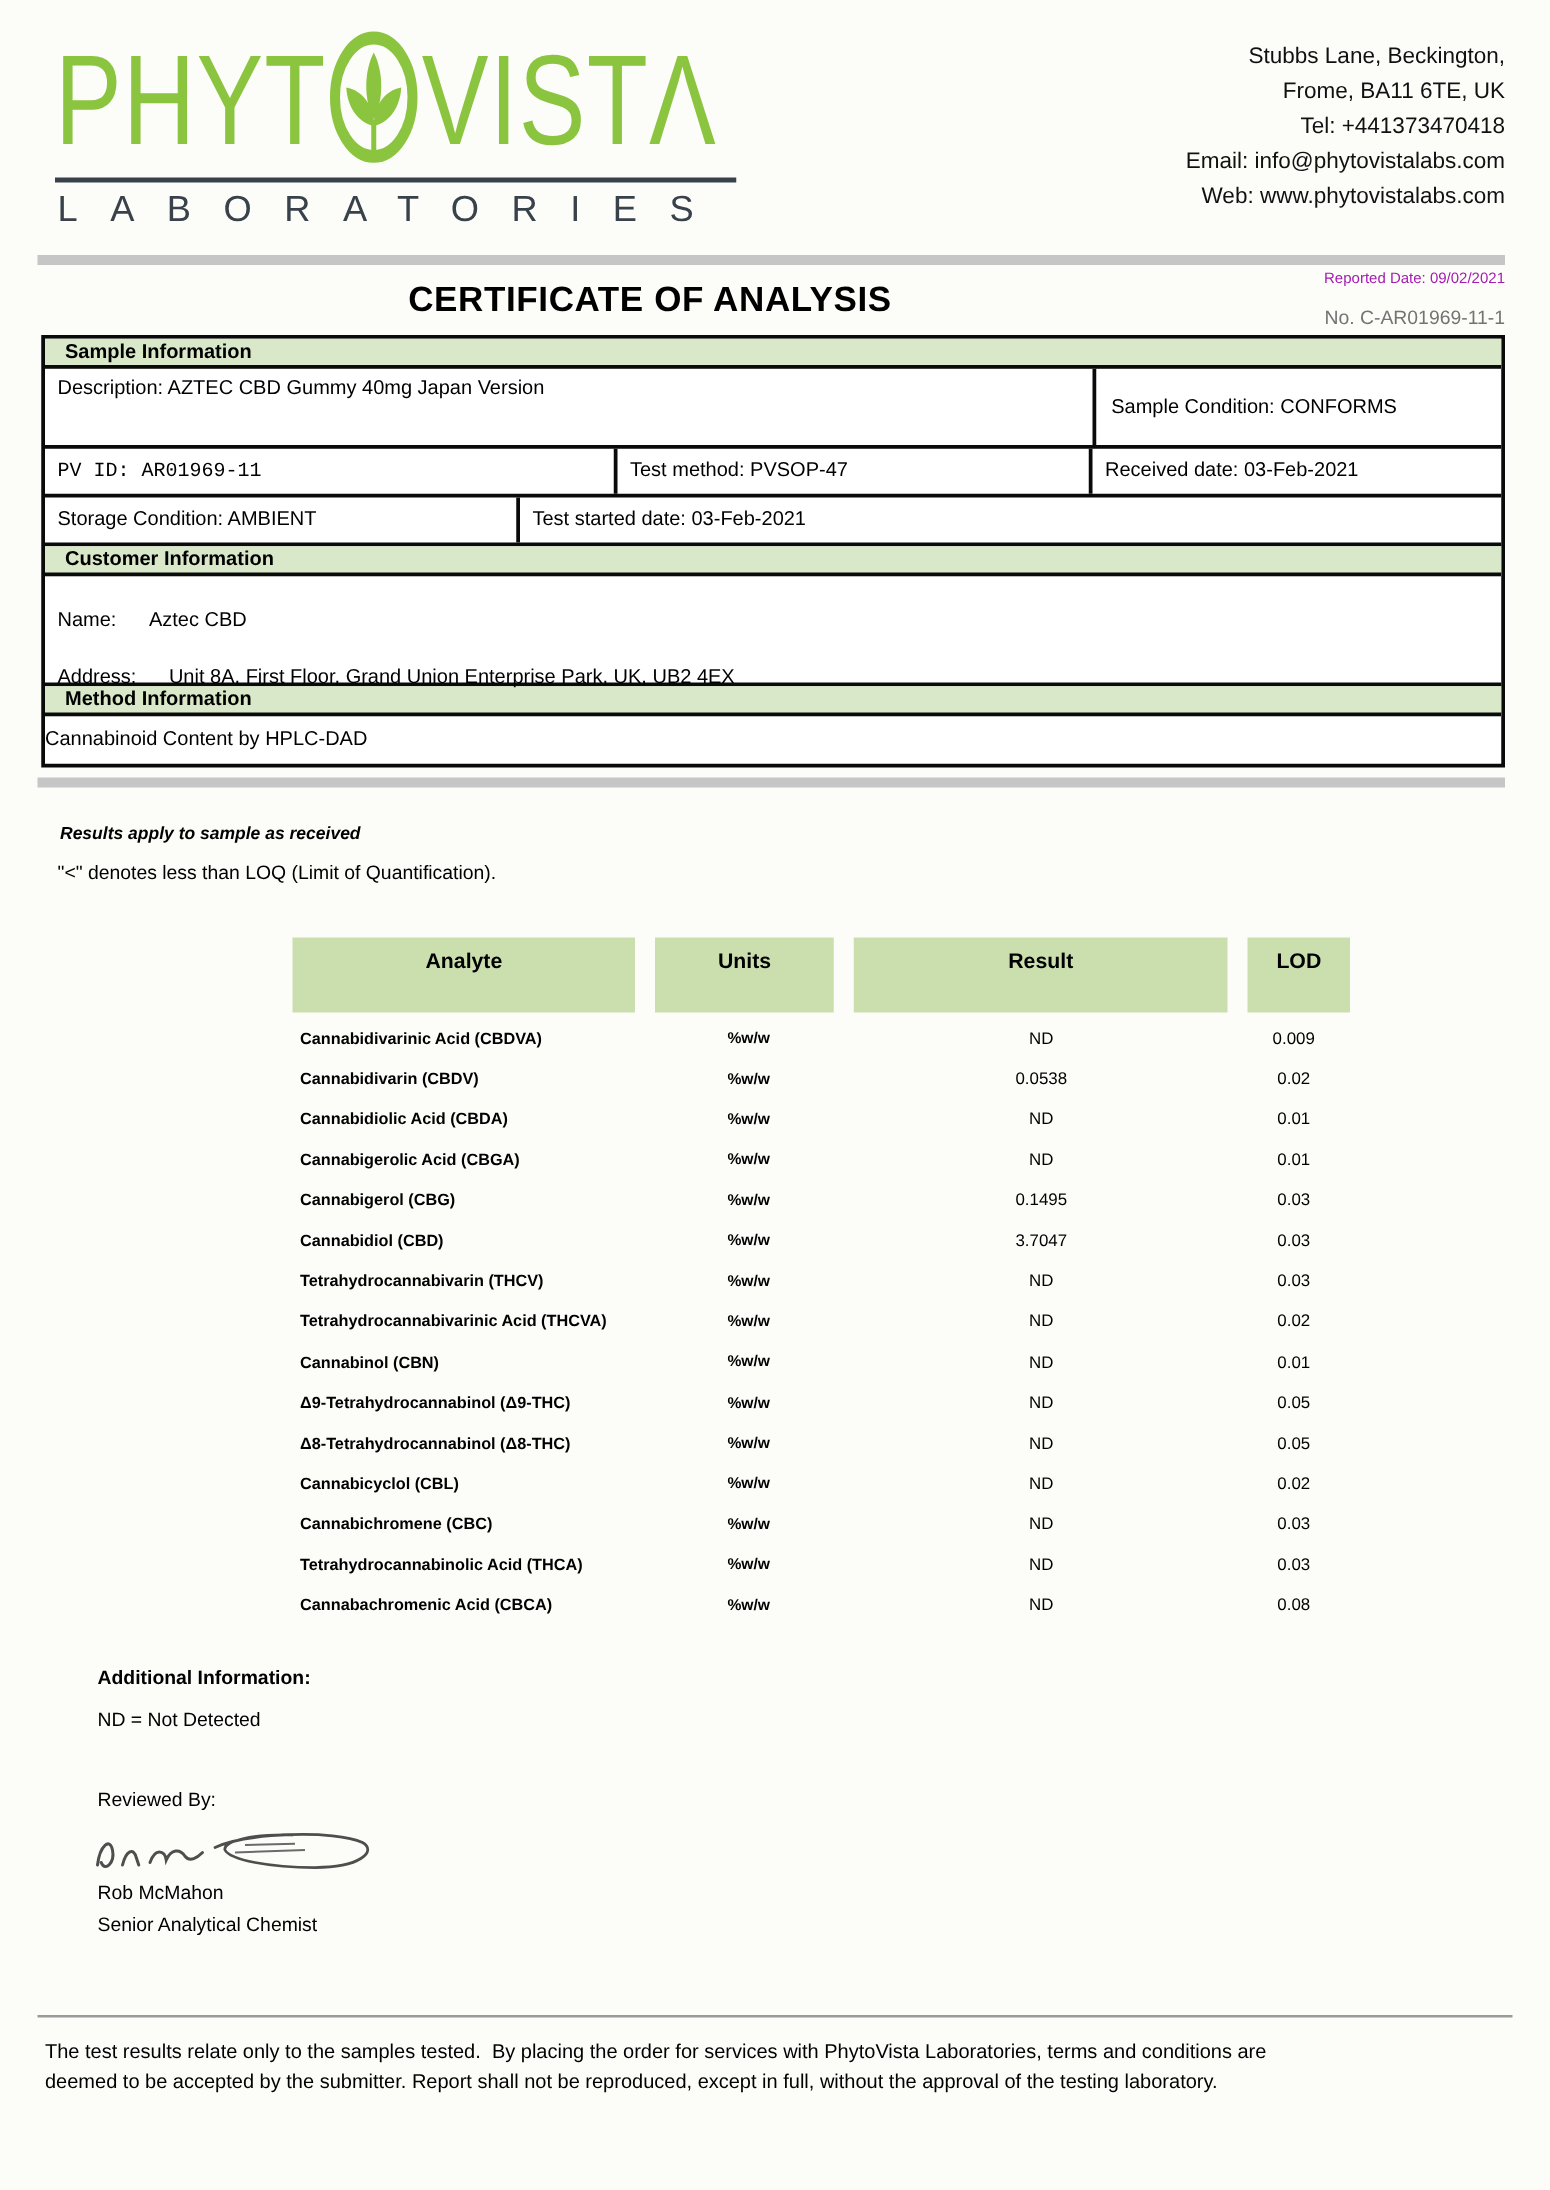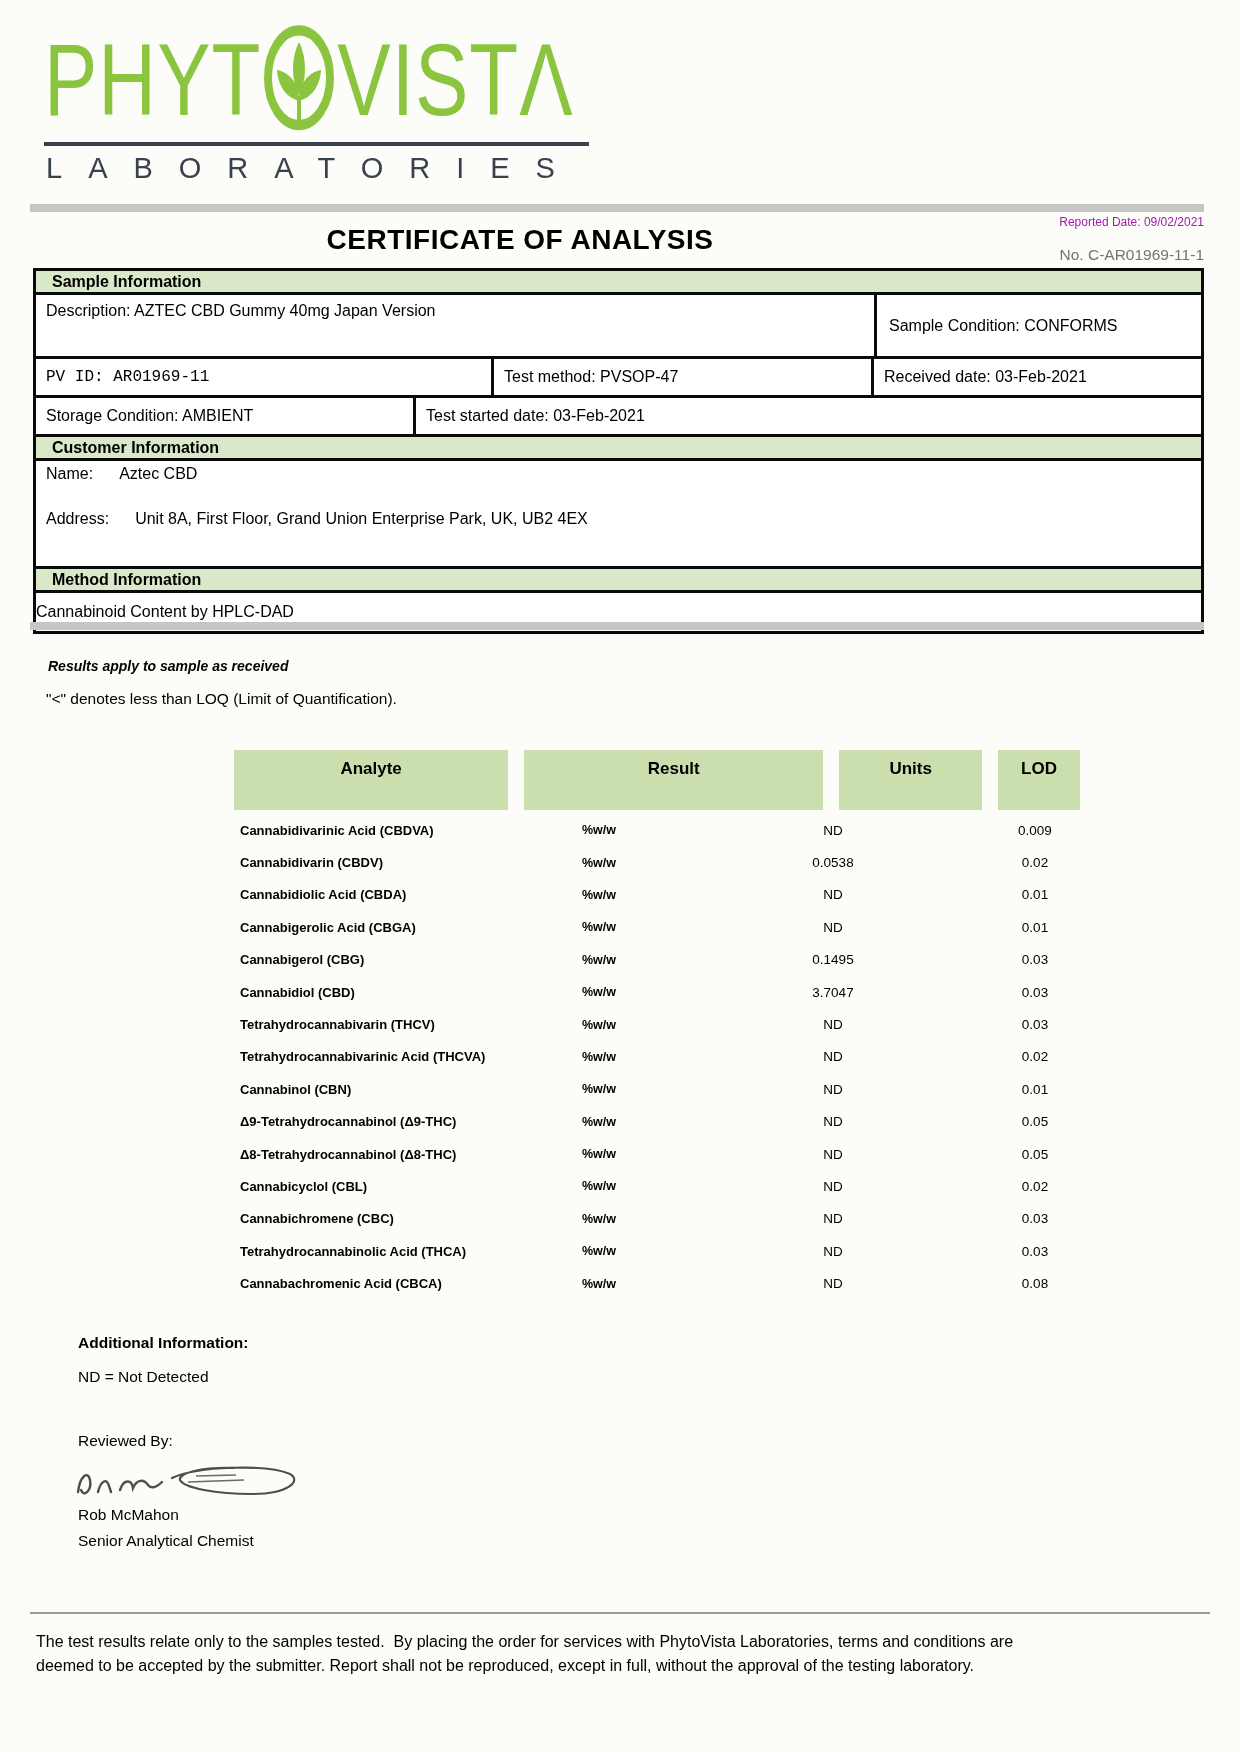--- a/index.html
+++ b/index.html
@@ -44,21 +44,21 @@
     font-size:16px; font-weight:bold; padding-left:16px;
   }
   .desc-row { display:flex; height:64px; border-bottom:3px solid var(--border_black,#0a0a0a); font-size:16px; }
   .desc-cell { width:841px; border-right:3px solid var(--border_black,#0a0a0a); padding:7px 10px; }
   .cond-cell { flex:1; display:flex; align-items:center; padding-left:12px; }
   .triple-row { display:flex; height:39px; border-bottom:3px solid var(--border_black,#0a0a0a); font-size:16px; }
   .t-cell { display:flex; align-items:center; padding-left:10px; }
   .t1 { width:458px; border-right:3px solid var(--border_black,#0a0a0a);font-family:Liberation Mono, monospace; }
   .t2 { width:380px; border-right:3px solid var(--border_black,#0a0a0a); }
   .t3 { flex:1; }
-  .cust-box { height:108px; border-bottom:3px solid var(--border_black,#0a0a0a); padding:4px 10px; font-size:16px; }
+  .cust-box { height:88px; border-bottom:3px solid var(--border_black,#0a0a0a); padding:27px 10px; font-size:16px; }
   .cust-line { display:flex; }
   .cust-line + .cust-line { margin-top:27px; }
   .cust-label { margin-right:26px; }
   .method-box { height:38px; display:flex; align-items:center; font-size:16px; }
 
   
   .results-apply { position:absolute; left:48px; top:658px; font-size:14px; font-weight:bold; font-style:italic; }
   .loq-note { position:absolute; left:46px; top:690px; font-size:15.5px; }
 
   
@@ -103,20 +103,32 @@
       <path d="M38 14 C46 26 46 44 38 56 C30 44 30 26 38 14 Z" fill="var(--logo_green,#8bc53f)"></path>
       <path d="M16 36 C30 38 38 48 38 60 C26 58 17 49 16 36 Z" fill="var(--logo_green,#8bc53f)"></path>
       <path d="M60 36 C46 38 38 48 38 60 C50 58 59 49 60 36 Z" fill="var(--logo_green,#8bc53f)"></path>
       <path d="M36 56 L40 56 L40 76 L36 76 Z" fill="var(--logo_green,#8bc53f)"></path>
     </svg>
     <span class="brand-text">VISTΛ</span>
   </div>
   <div class="brand-rule"></div>
   <div class="brand-tagline">LABORATORIES</div>
 
+  <div class="contact-block">
+
+      <div>Stubbs Lane, Beckington,</div>
+
+      <div>Frome, BA11 6TE, UK</div>
+
+      <div>Tel: +441373470418</div>
+
+      <div>Email: info@phytovistalabs.com</div>
+
+      <div>Web: www.phytovistalabs.com</div>
+    </div>
 
   <div class="gray-rule rule-1"></div>
 
   <div class="reported-date">Reported Date: 09/02/2021</div>
   <div class="coa-heading">CERTIFICATE OF ANALYSIS</div>
   <div class="report-no">No. C-AR01969-11-1</div>
 
   <div class="info-section">
     <div class="section-bar">Sample Information</div>
     <div class="desc-row">
@@ -148,22 +160,22 @@
   </div>
 
   <div class="gray-rule rule-2"></div>
 
   <div class="results-apply">Results apply to sample as received</div>
   <div class="loq-note">"&lt;" denotes less than LOQ (Limit of Quantification).</div>
 
   <div class="results-table">
     <div class="thead">
       <div class="th col-analyte">Analyte</div>
+      <div class="th col-units">Units</div>
       <div class="th col-result">Result</div>
-      <div class="th col-units">Units</div>
       <div class="th col-lod">LOD</div>
     </div>
     <div class="tbody">
 
         <div class="trow">
           <div class="td col-analyte">Cannabidivarinic Acid (CBDVA)</div>
           <div class="td col-units">%w/w</div>
           <div class="td col-result">ND</div>
           <div class="td col-lod">0.009</div>
         </div>

